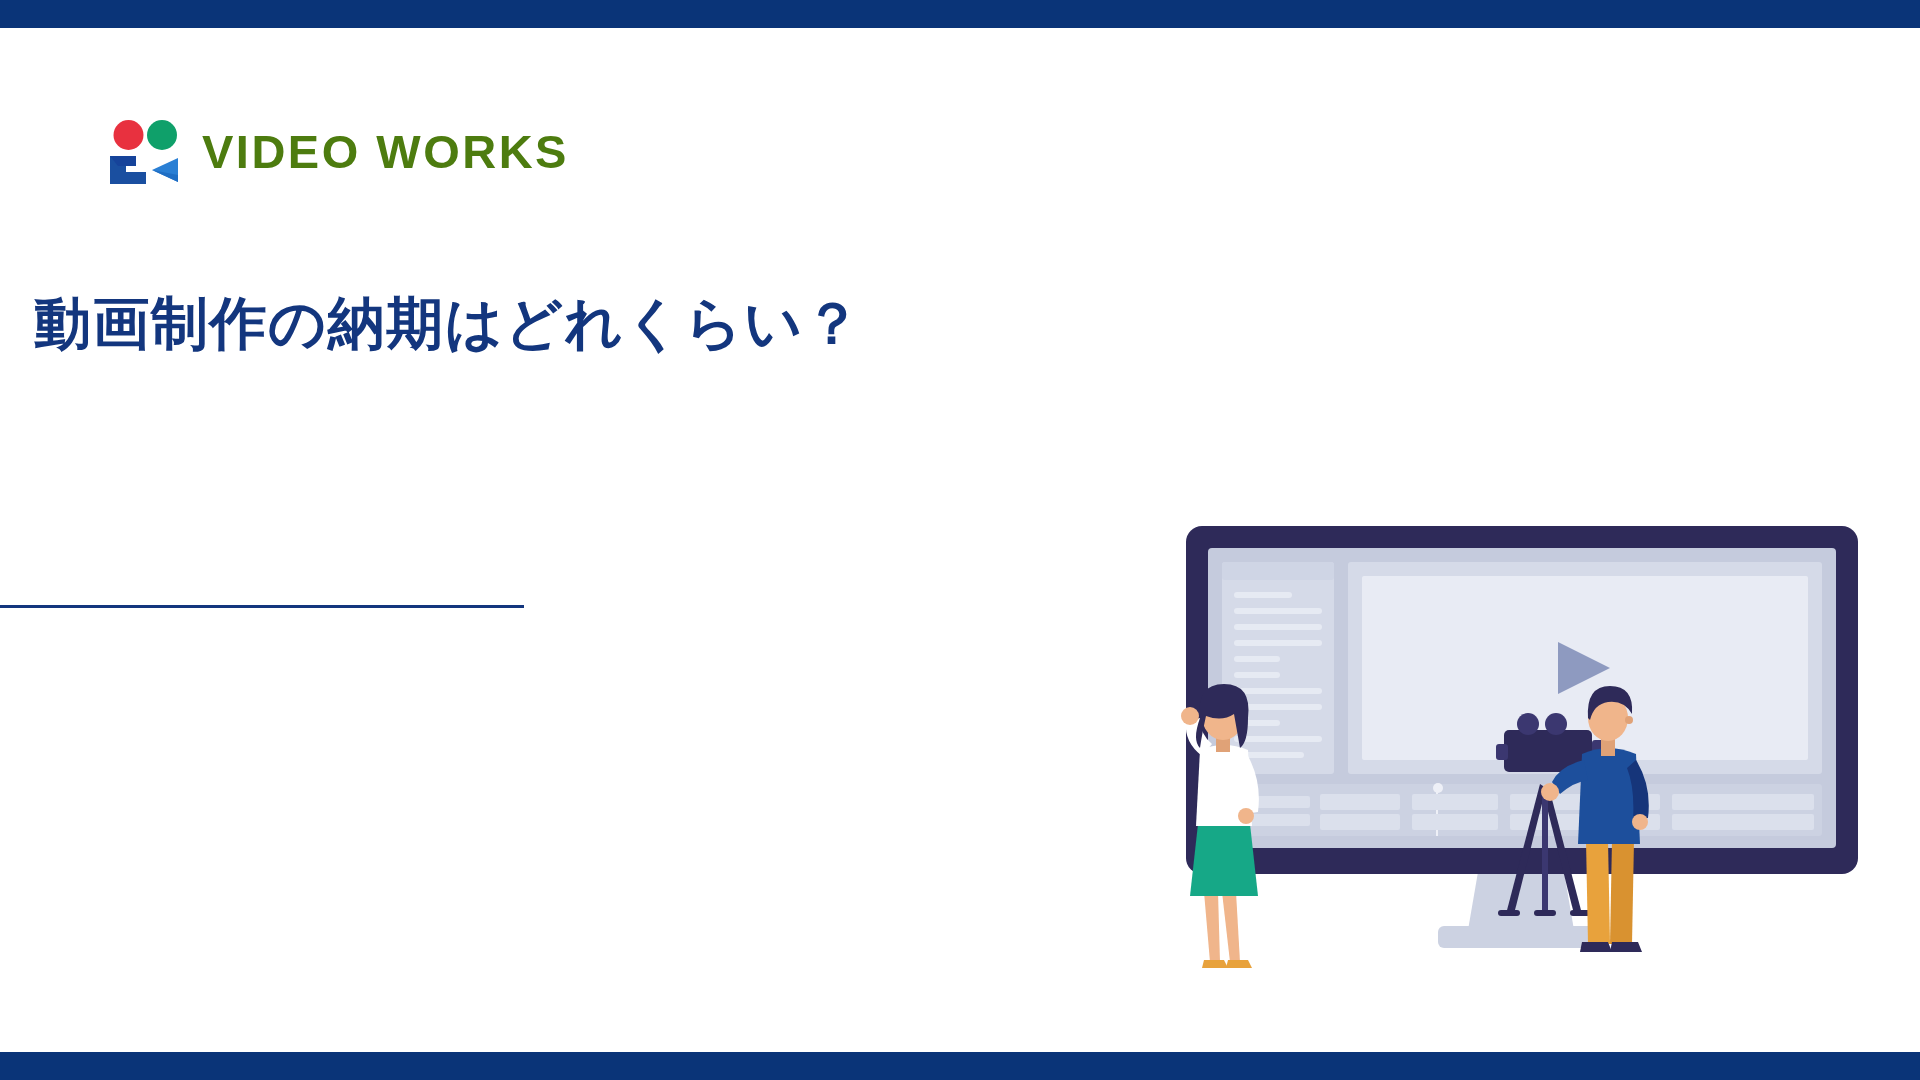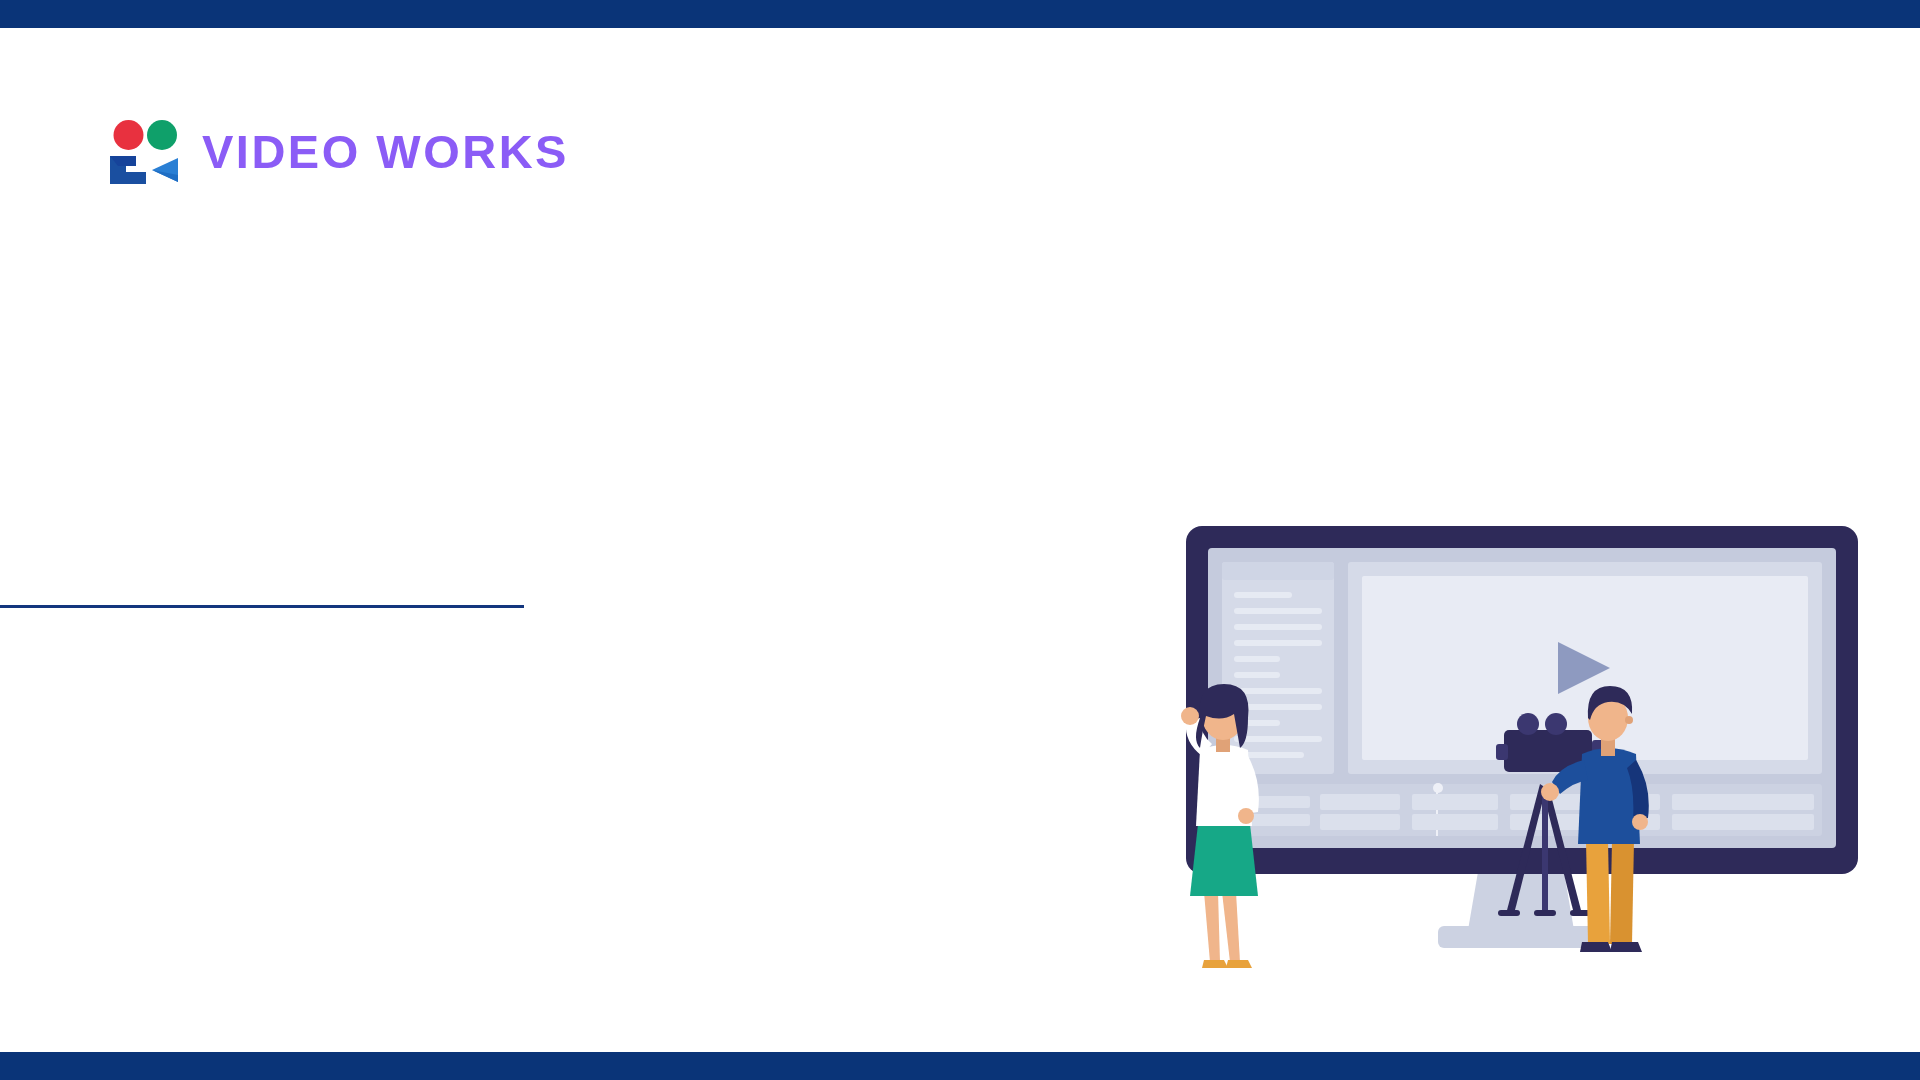--- a/index.html
+++ b/index.html
@@ -41,21 +41,21 @@
   .logo-mark {
     width: 72px;
     height: 66px;
     flex: none;
   }
   .logo-word {
     font-family: "Liberation Sans", "DejaVu Sans", sans-serif;
     font-size: 47px;
     font-weight: 700;
     letter-spacing: 2.5px;
-    color: #8b5cf6;
+    color: #4d7c0f;
     line-height: 1;
     white-space: nowrap;
   }
 
   
   .headline {
     position: absolute;
     left: 34px;
     top: 282px;
     width: 1500px;
@@ -105,20 +105,21 @@
         <path d="M2 38 h26 v10 h-10 v6 h20 v12 H2 Z" fill="#1a4fa0"></path>
         <path d="M2 38 h26 v10 h-18 Z" fill="#16439a"></path>
         <path d="M70 40 L44 52 L70 64 Z" fill="#2a7fd4"></path>
         <path d="M44 52 L70 64 L70 57 Z" fill="#1f6ec4"></path>
       </svg>
     </span>
     <span class="logo-word">VIDEO WORKS</span>
   </div>
 
   <div class="headline">
+    <div class="headline-line">動画制作の納期はどれくらい？</div>
   </div>
 
   <div class="rule"></div>
 
   <div class="illustration">
     <svg viewBox="0 0 700 520" width="700" height="520" aria-hidden="true">
 
       <g>
 
         <path d="M298 352 h86 l10 58 h-106 Z" fill="#ccd2e2"></path>

